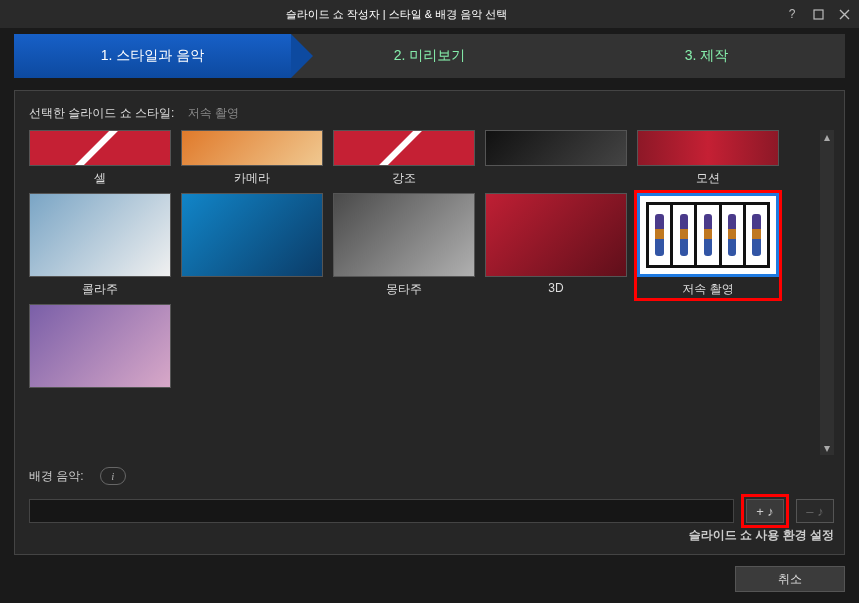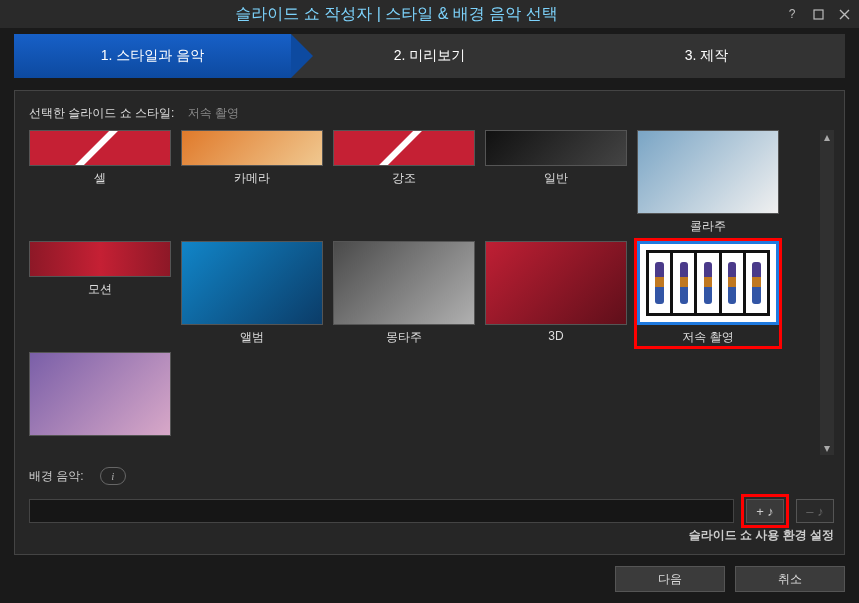--- a/index.html
+++ b/index.html
@@ -13,36 +13,36 @@
   overflow: hidden;
 }
 .window { width: 100%; height: 100%; display: flex; flex-direction: column; }
 .titlebar {
   height: 28px;
   background: #2a2a2a;
   display: flex;
   align-items: center;
   padding: 0 8px;
 }
-.titlebar-title { flex: 1; text-align: center; color: #7dd3fc; font-size: 16px; }
+.titlebar-title { flex: 1; text-align: center; color: #ffffff; font-size: 11px; }
 .titlebar-controls { display: flex; gap: 12px; }
 .tb-icon { width: 14px; height: 14px; cursor: pointer; display:flex;align-items:center;justify-content:center; color:#bbb; }
 .steps {
   display: flex;
   height: 44px;
   margin: 6px 14px 0 14px;
   justify-content: flex-end;
 }
 .step {
   flex: 1;
   display: flex;
   align-items: center;
   justify-content: center;
   font-size: 14px;
-  color: #ffffff;
+  color: #86efac;
   position: relative;
   background: #333333;
 }
 .step.active {
   background: linear-gradient(180deg,#1760c7 0%, #0d4aa0 100%);
   color: #ffffff;
 }
 .step.active::after{
   content:"";
   position:absolute;
@@ -211,34 +211,32 @@
         <div class="thumb-item row1">
           <div class="thumb art-cam"></div>
           <span class="thumb-label">카메라</span>
         </div>
         <div class="thumb-item row1">
           <div class="thumb art-red"></div>
           <span class="thumb-label">강조</span>
         </div>
         <div class="thumb-item row1">
           <div class="thumb art-norm"></div>
-          <span class="thumb-label">일반</span>
-        </div>
+        </div>
+        <div class="thumb-item row1">
+          <div class="thumb art-mot"></div>
+          <span class="thumb-label">모션</span>
+        </div>
+
         <div class="thumb-item">
           <div class="thumb art-col"></div>
           <span class="thumb-label">콜라주</span>
         </div>
-
-        <div class="thumb-item row1">
-          <div class="thumb art-mot"></div>
-          <span class="thumb-label">모션</span>
-        </div>
         <div class="thumb-item">
           <div class="thumb art-alb"></div>
-          <span class="thumb-label">앨범</span>
         </div>
         <div class="thumb-item">
           <div class="thumb art-mon"></div>
           <span class="thumb-label">몽타주</span>
         </div>
         <div class="thumb-item">
           <div class="thumb art-3d"></div>
           <span class="thumb-label">3D</span>
         </div>
         <div class="thumb-item selected highlighted">
@@ -283,20 +281,17 @@
         <span>– ♪</span>
       </div>
     </div>
 
     <div class="prefs-link">슬라이드 쇼 사용 환경 설정</div>
 
   </div>
 
   <div class="footer">
     <div class="btn">
-        <span>다음</span>
-      </div>
-    <div class="btn">
         <span>취소</span>
       </div>
   </div>
 
 </div>
 
 </body></html>

